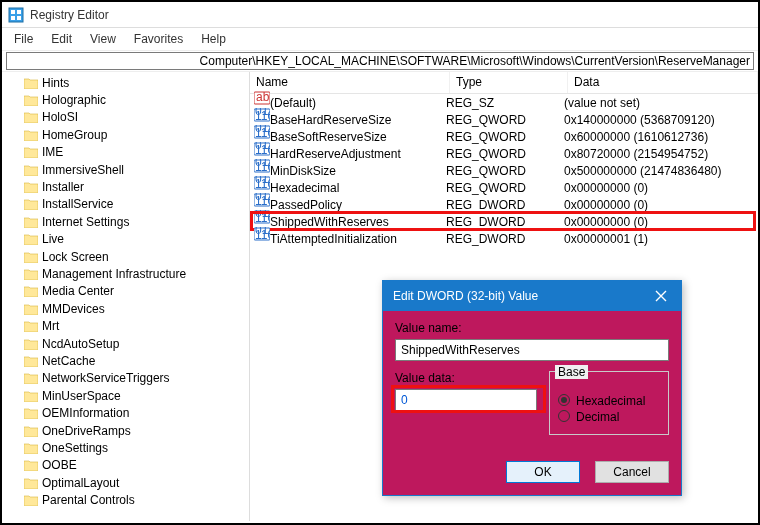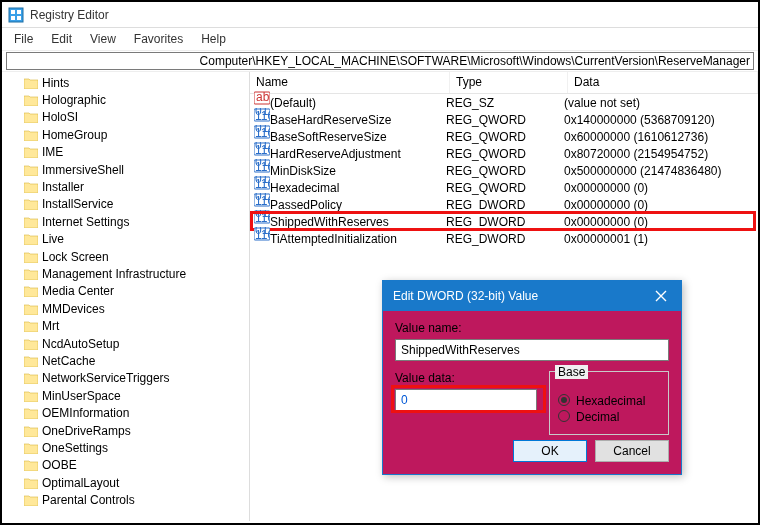--- a/index.html
+++ b/index.html
@@ -45,21 +45,21 @@
 .dlg-label { margin-bottom: 4px; display: block; }
 .dlg-input { width: 100%; border: 1px solid #7a7a7a; padding: 3px 5px; background: #fff; height: 22px; }
 .dlg-row2 { display: flex; gap: 12px; margin-top: 10px; }
 .dlg-col-l { flex: 1; }
 .dlg-col-r { width: 120px; }
 .fieldset { border: 1px solid #c9c9c9; padding: 6px 8px 8px; }
 .fieldset .legend { position: relative; top: -13px; left: -3px; background: #f0f0f0; padding: 0 3px; display: inline-block; margin-bottom: -10px; }
 .radio { display: flex; align-items: flex-start; gap: 6px; margin: 2px 0; }
 .radio .dot { width: 12px; height: 12px; border: 1px solid #333; border-radius: 50%; display: flex; align-items: center; justify-content: center; }
 .radio .dot.checked::after { content: ""; width: 6px; height: 6px; background: #333; border-radius: 50%; }
-.dlg-buttons { display: flex; justify-content: flex-end; gap: 8px; margin-top: 5px; }
+.dlg-buttons { display: flex; justify-content: flex-end; gap: 15px; margin-top: 26px; }
 .dlg-buttons button { width: 74px; height: 22px; border: 1px solid #adadad; background: #e1e1e1; }
 .dlg-buttons button.primary { border: 1.5px solid #0078d7; background: #e5f1fb; }
 
 .hl-data { border: 3px solid #e11; position: absolute; pointer-events: none; }
 
 
 .tree::-webkit-scrollbar { width: 16px; }
 .tree::-webkit-scrollbar-thumb { background: #c2c2c2; }
 .tree::-webkit-scrollbar-track { background: #f0f0f0; }
 </style>

